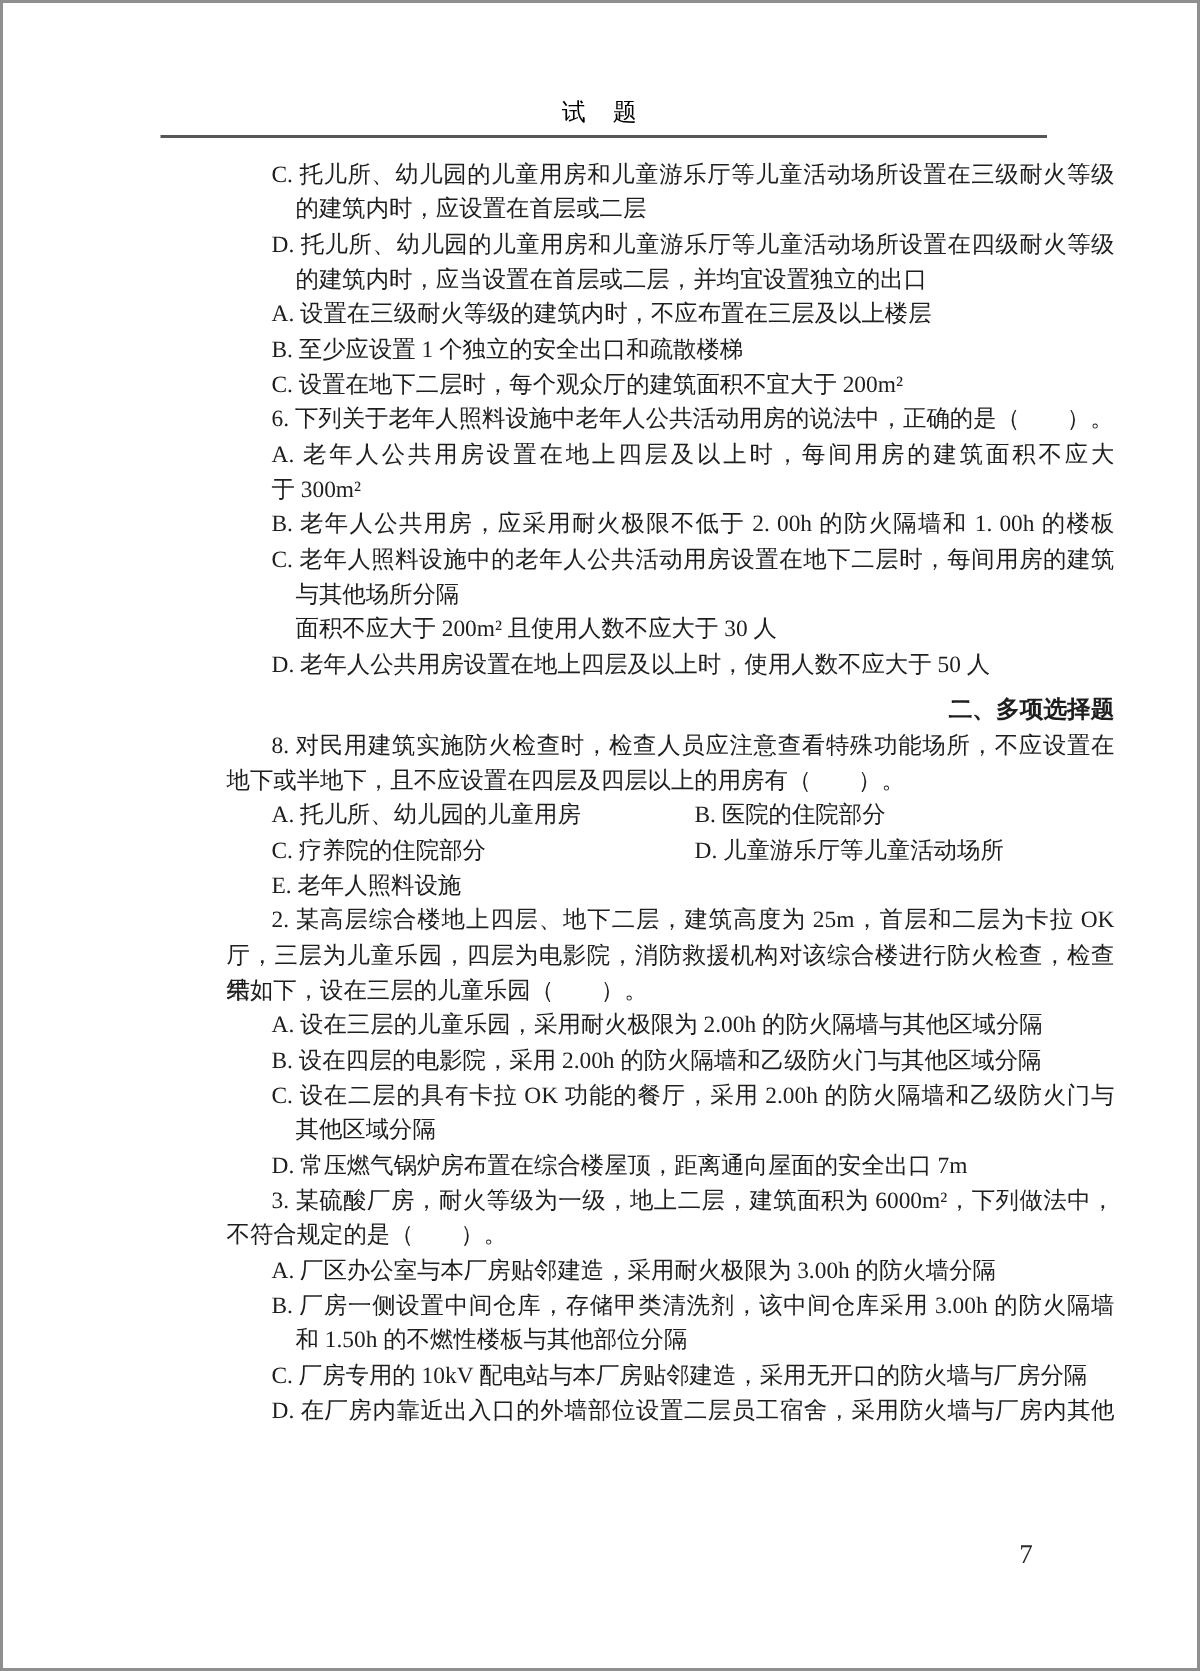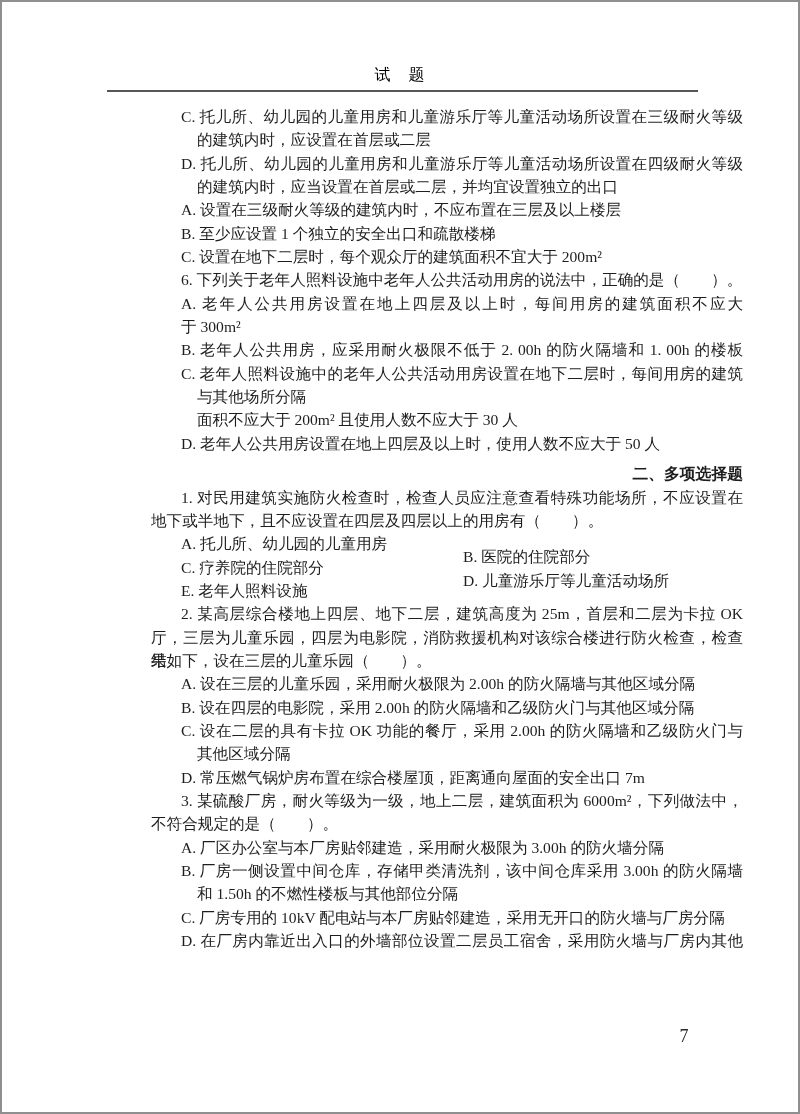--- a/index.html
+++ b/index.html
@@ -46,21 +46,21 @@
     white-space: normal;
     text-align: justify;
     text-align-last: justify;
   }
   .sect { margin-top: 7px; text-align: right; }
   .bold {
     font-weight: bold;
     font-family: "Liberation Sans", "DejaVu Sans", sans-serif;
     font-size: 15.8px;
   }
-  .col2 { position: absolute; left: 312px; top: 13px; }
+  .col2 { position: absolute; left: 312px; top: 0; }
   .page-number {
     position: absolute; left: 670px; top: 1024px;
     width: 24px; text-align: center;
     font-size: 18px; color: #2a2a2a;
   }
 </style>
 </head>
 <body>
 
 <div class="sheet">
@@ -79,21 +79,21 @@
       <div class="line ind-label"><span>C. 设置在地下二层时，每个观众厅的建筑面积不宜大于 200m²</span></div>
       <div class="line ind-label"><span>6. 下列关于老年人照料设施中老年人公共活动用房的说法中，正确的是（　　）。</span></div>
       <div class="line ind-label j"><span>A. 老年人公共用房设置在地上四层及以上时，每间用房的建筑面积不应大</span></div>
       <div class="line ind-label"><span>于 300m²</span></div>
       <div class="line ind-label j"><span>B. 老年人公共用房，应采用耐火极限不低于 2. 00h 的防火隔墙和 1. 00h 的楼板</span></div>
       <div class="line ind-label j"><span>C. 老年人照料设施中的老年人公共活动用房设置在地下二层时，每间用房的建筑</span></div>
       <div class="line ind-text"><span>与其他场所分隔</span></div>
       <div class="line ind-text"><span>面积不应大于 200m² 且使用人数不应大于 30 人</span></div>
       <div class="line ind-label"><span>D. 老年人公共用房设置在地上四层及以上时，使用人数不应大于 50 人</span></div>
       <div class="line ind-label bold sect"><span>二、多项选择题</span></div>
-      <div class="line ind-label j"><span>1. 对民用建筑实施防火检查时，检查人员应注意查看特殊功能场所，不应设置在</span></div>
+      <div class="line ind-label j"><span>8. 对民用建筑实施防火检查时，检查人员应注意查看特殊功能场所，不应设置在</span></div>
       <div class="line ind-margin"><span>地下或半地下，且不应设置在四层及四层以上的用房有（　　）。</span></div>
       <div class="line ind-label"><span>A. 托儿所、幼儿园的儿童用房</span><span class="col2">B. 医院的住院部分</span></div>
       <div class="line ind-label"><span>C. 疗养院的住院部分</span><span class="col2">D. 儿童游乐厅等儿童活动场所</span></div>
       <div class="line ind-label"><span>E. 老年人照料设施</span></div>
       <div class="line ind-label j"><span>2. 某高层综合楼地上四层、地下二层，建筑高度为 25m，首层和二层为卡拉 OK</span></div>
       <div class="line ind-margin j"><span>厅，三层为儿童乐园，四层为电影院，消防救援机构对该综合楼进行防火检查，检查结</span></div>
       <div class="line ind-margin"><span>果如下，设在三层的儿童乐园（　　）。</span></div>
       <div class="line ind-label"><span>A. 设在三层的儿童乐园，采用耐火极限为 2.00h 的防火隔墙与其他区域分隔</span></div>
       <div class="line ind-label"><span>B. 设在四层的电影院，采用 2.00h 的防火隔墙和乙级防火门与其他区域分隔</span></div>
       <div class="line ind-label j"><span>C. 设在二层的具有卡拉 OK 功能的餐厅，采用 2.00h 的防火隔墙和乙级防火门与</span></div>

